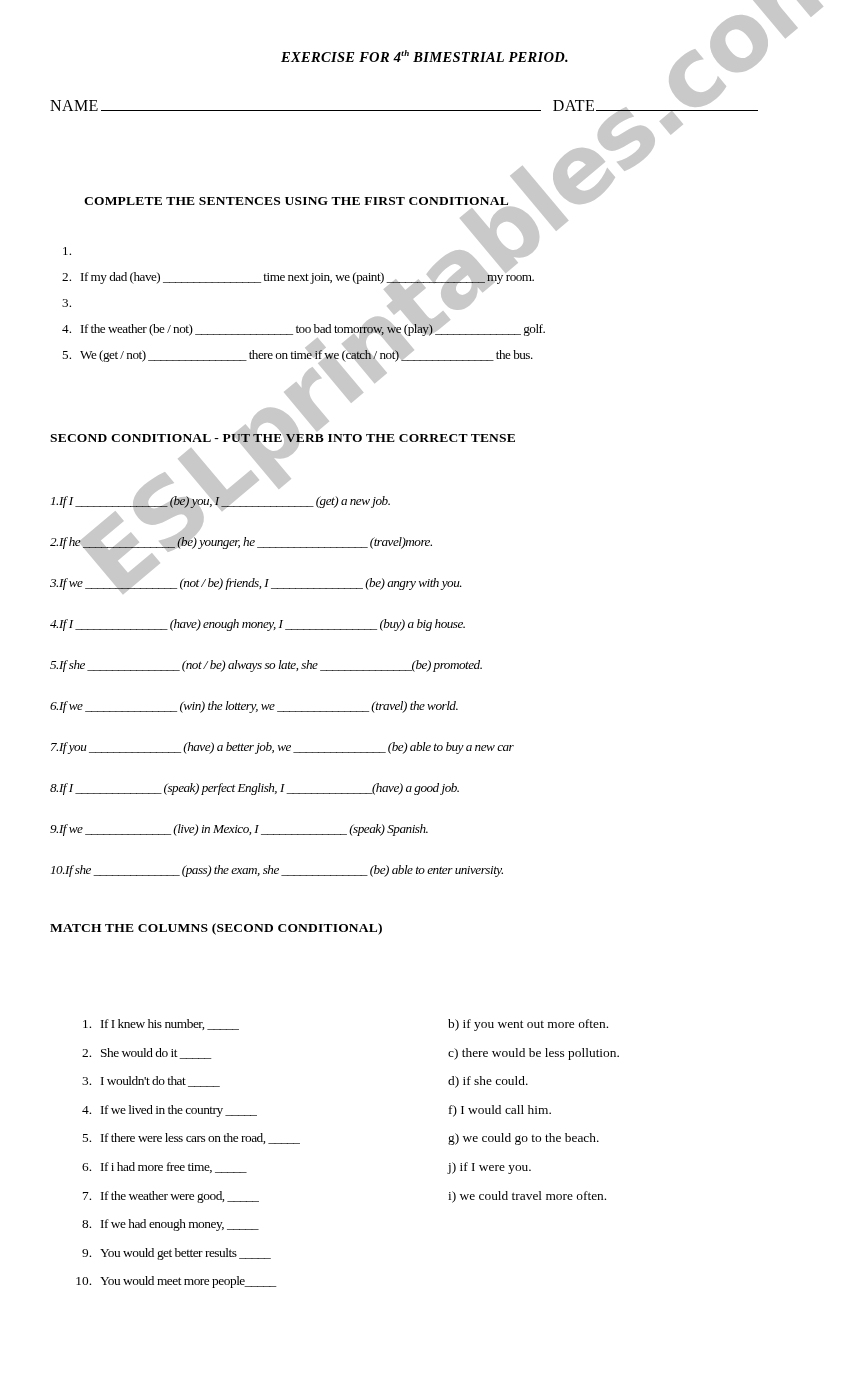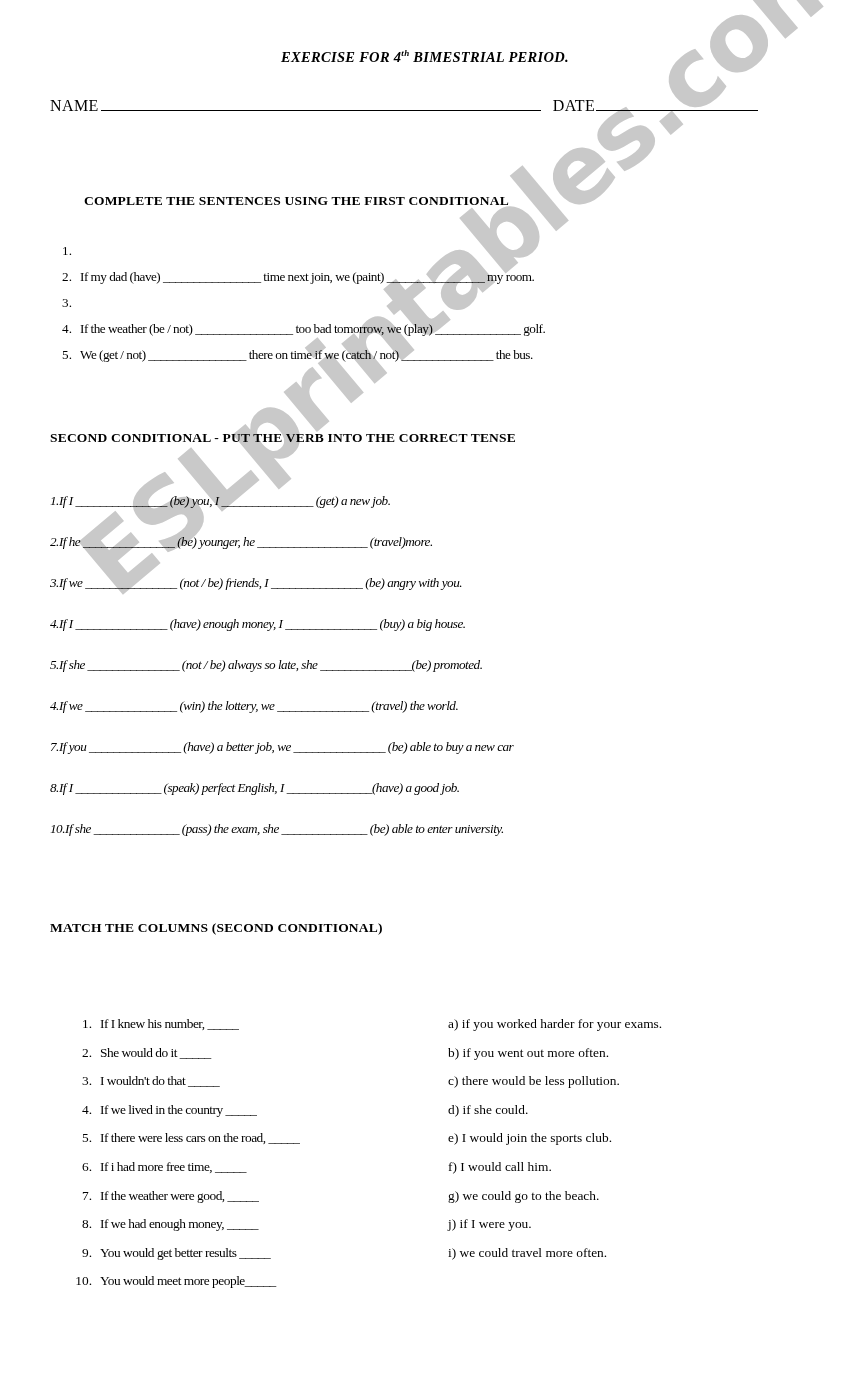--- a/index.html
+++ b/index.html
@@ -218,23 +218,24 @@
     </ol>
 
     <div class="sect-head" id="head-second">SECOND CONDITIONAL - PUT THE VERB INTO THE CORRECT TENSE</div>
 
     <ol class="list-second">
       <li class="blank">1.If I _______________ (be) you, I _______________ (get) a new job.</li>
       <li class="blank">2.If he _______________ (be) younger, he __________________ (travel)more.</li>
       <li class="blank">3.If we _______________ (not / be) friends, I _______________ (be) angry with you.</li>
       <li class="blank">4.If I _______________ (have) enough money, I _______________ (buy) a big house.</li>
       <li class="blank">5.If she _______________ (not / be) always so late, she _______________(be) promoted.</li>
-      <li class="blank">4.If we _______________ (win) the lottery, we _______________ (travel) the world.</li>
+      <li class="blank">6.If we _______________ (win) the lottery, we _______________ (travel) the world.</li>
       <li class="blank">7.If you _______________ (have) a better job, we _______________ (be) able to buy a new car</li>
       <li class="blank">8.If I ______________ (speak) perfect English, I ______________(have) a good job.</li>
+      <li class="blank">9.If we ______________ (live) in Mexico, I ______________ (speak) Spanish.</li>
       <li class="blank">10.If she ______________ (pass) the exam, she ______________ (be) able to enter university.</li>
     </ol>
 
     <div class="sect-head" id="head-match">MATCH THE COLUMNS (SECOND CONDITIONAL)</div>
 
     <div class="match-wrap">
 
       <ol class="match-left">
         <li><span class="num">1.</span><span class="blank">If I knew his number, _____</span></li>
         <li><span class="num">2.</span><span class="blank">She would do it  _____</span></li>
@@ -242,25 +243,23 @@
         <li><span class="num">4.</span><span class="blank">If we lived in the country  _____</span></li>
         <li><span class="num">5.</span><span class="blank">If there were less cars on the road, _____</span></li>
         <li><span class="num">6.</span><span class="blank">If i had more free time, _____</span></li>
         <li><span class="num">7.</span><span class="blank">If the weather were good,  _____</span></li>
         <li><span class="num">8.</span><span class="blank">If we had enough money, _____</span></li>
         <li><span class="num">9.</span><span class="blank">You would get better results _____</span></li>
         <li><span class="num">10.</span><span class="blank">You would meet more people_____</span></li>
       </ol>
 
       <ol class="match-right">
-        <li>a) if you worked harder for your exams.</li>
         <li>b) if you went out more often.</li>
         <li>c) there would be less pollution.</li>
         <li>d) if she could.</li>
-        <li>e) I would join the sports club.</li>
         <li>f) I would call him.</li>
         <li>g) we could go to the beach.</li>
         <li>j) if I were you.</li>
         <li>i) we could travel more often.</li>
       </ol>
 
     </div>
 
   </div>
 </div>

